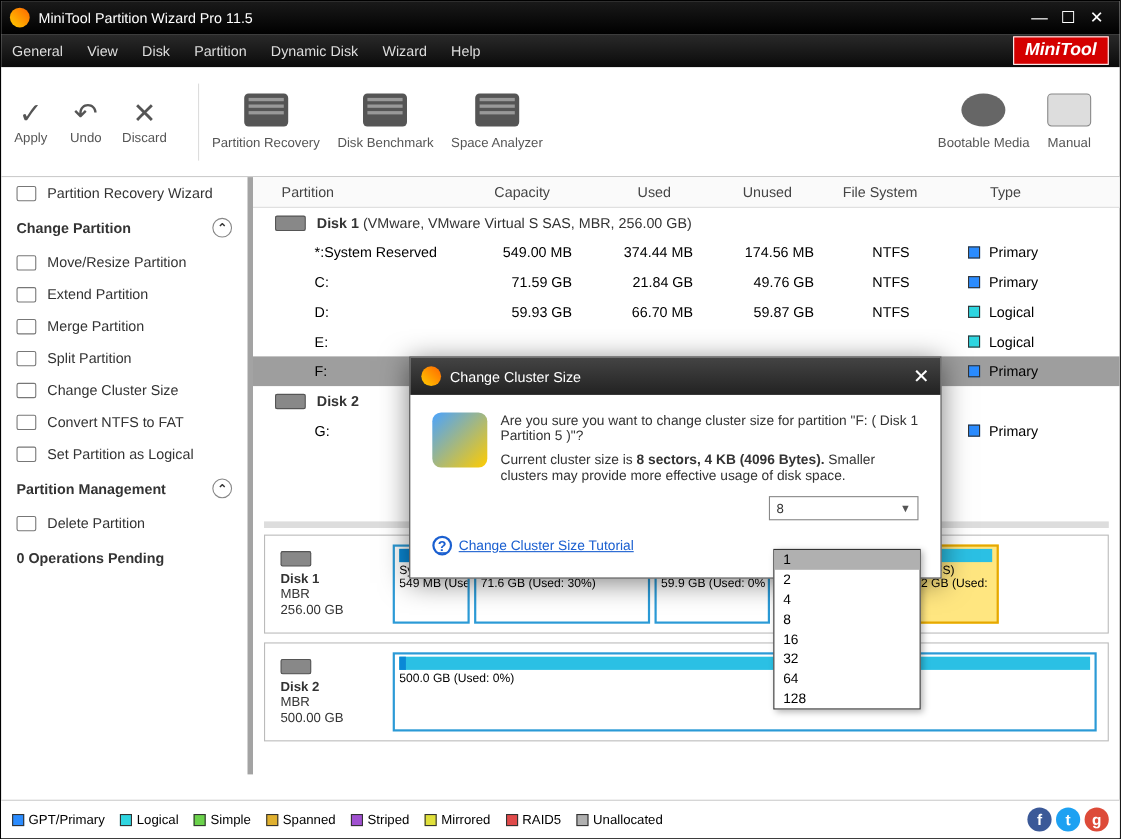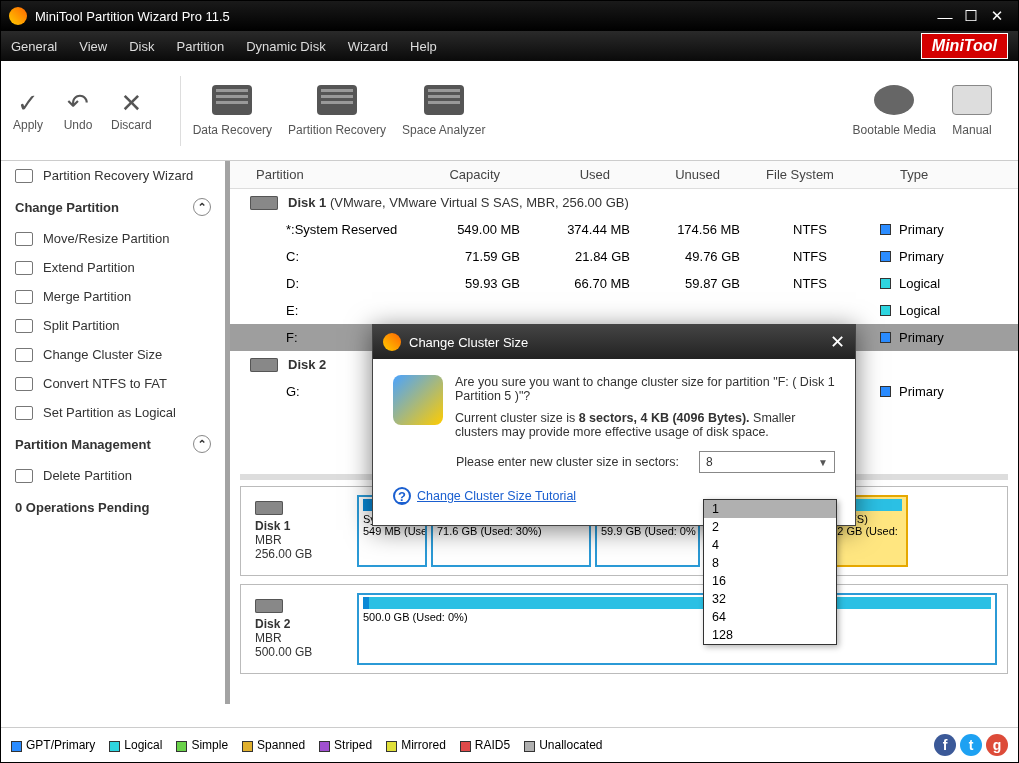--- a/index.html
+++ b/index.html
@@ -36,21 +36,21 @@
 .prow .c-ty { display:flex; align-items:center;}
 .sq{width:11px; height:11px; border:1px solid #333; margin-right:8px;}
 .sq.blue{background:#2b8cff;} .sq.cyan{background:#2ed5e0;}
 .disk-bars { padding:8px 10px; display:flex; gap:6px; align-items:stretch;}
 .disk-label-box{width:100px; font-size:12px; color:#333; padding:6px 4px;}
 .part-box{border:2px solid #2b9ad6; background:#fff; font-size:11px; padding:2px 4px; overflow:hidden; white-space:nowrap; position:relative;}
 .part-box .bar{height:12px; background:#2bc0e4; margin-bottom:2px;}
 .part-box .bar .fill{height:100%; background:#0a89d6;}
 .part-box.sel{border-color:#e6a800; background:#ffe680;}
 .legend{display:flex; align-items:center; padding:6px 10px; font-size:12px; gap:14px; border-top:1px solid #ccc; position:absolute; bottom:0; left:0; right:0; background:#fff;}
-.lg{display:flex; align-items:flex-end; gap:4px;}
+.lg{display:flex; align-items:center; gap:4px;}
 .lg .sq{margin-right:0;}
 .social{margin-left:auto; display:flex; gap:4px;}
 .soc-ic{width:22px; height:22px; border-radius:50%; display:flex; align-items:center; justify-content:center; color:#fff; font-weight:bold; font-size:14px;}
 .dialog{position:absolute; left:371px; top:323px; width:484px; background:#fff; border:1px solid #444; box-shadow:0 4px 24px rgba(0,0,0,0.5); z-index:10;}
 .dlg-title{background:linear-gradient(#444,#222); color:#fff; font-size:13px; padding:6px 10px; display:flex; align-items:center;}
 .dlg-title .dlg-ic{width:18px; height:18px; background:linear-gradient(45deg,#ffcc00,#ff6600); border-radius:50%; margin-right:8px;}
 .dlg-title .dlg-close{margin-left:auto; font-size:18px;}
 .dlg-body{padding:16px 20px 20px 20px; font-size:12.5px; color:#333;}
 .dlg-row{display:flex; gap:12px; margin-bottom:10px;}
 .dlg-hero{width:50px; height:50px; flex-shrink:0; background:linear-gradient(135deg,#4aa3ff,#ffcc00); border-radius:8px;}
@@ -98,25 +98,25 @@
         <span>Undo</span>
       </div>
     <div class="tb-btn">
         <div class="tb-small">✕</div>
         <span>Discard</span>
       </div>
   </div>
   <div class="tb-sep"></div>
   <div class="tb-btn">
       <div class="tb-icon-big drive"></div>
-      <span>Data Recovery</span>
+      <span>Partition Recovery</span>
     </div>
   <div class="tb-btn">
       <div class="tb-icon-big drive"></div>
-      <span>Partition Recovery</span>
+      <span>Disk Benchmark</span>
     </div>
   <div class="tb-btn">
       <div class="tb-icon-big drive"></div>
       <span>Space Analyzer</span>
     </div>
   <div style="flex:1"></div>
   <div class="tb-btn">
       <div class="tb-icon-big" style="background:#666; border-radius:50%;"></div>
       <span>Bootable Media</span>
     </div>
@@ -362,21 +362,20 @@
   </div>
   <div class="dlg-body">
     <div class="dlg-row">
       <div class="dlg-hero"></div>
       <div>
         <div style="font-weight:normal; margin-bottom:8px;">Are you sure you want to change cluster size for partition "F: ( Disk 1 Partition 5 )"?</div>
         <div><span>Current cluster size is </span><b>8 sectors, 4 KB (4096 Bytes).</b><span> Smaller clusters may provide more effective usage of disk space.</span></div>
       </div>
     </div>
     <div style="display:flex; align-items:center; justify-content:flex-end; gap:20px; margin-top:12px;">
-      <span>Please enter new cluster size in sectors:</span>
       <div class="sel-box">
         <span>8</span>
         <span class="arrow">▼</span>
       </div>
     </div>
     <div class="dlg-link">
       <span class="q-ic">?</span>
       <span>Change Cluster Size Tutorial</span>
     </div>
   </div>

